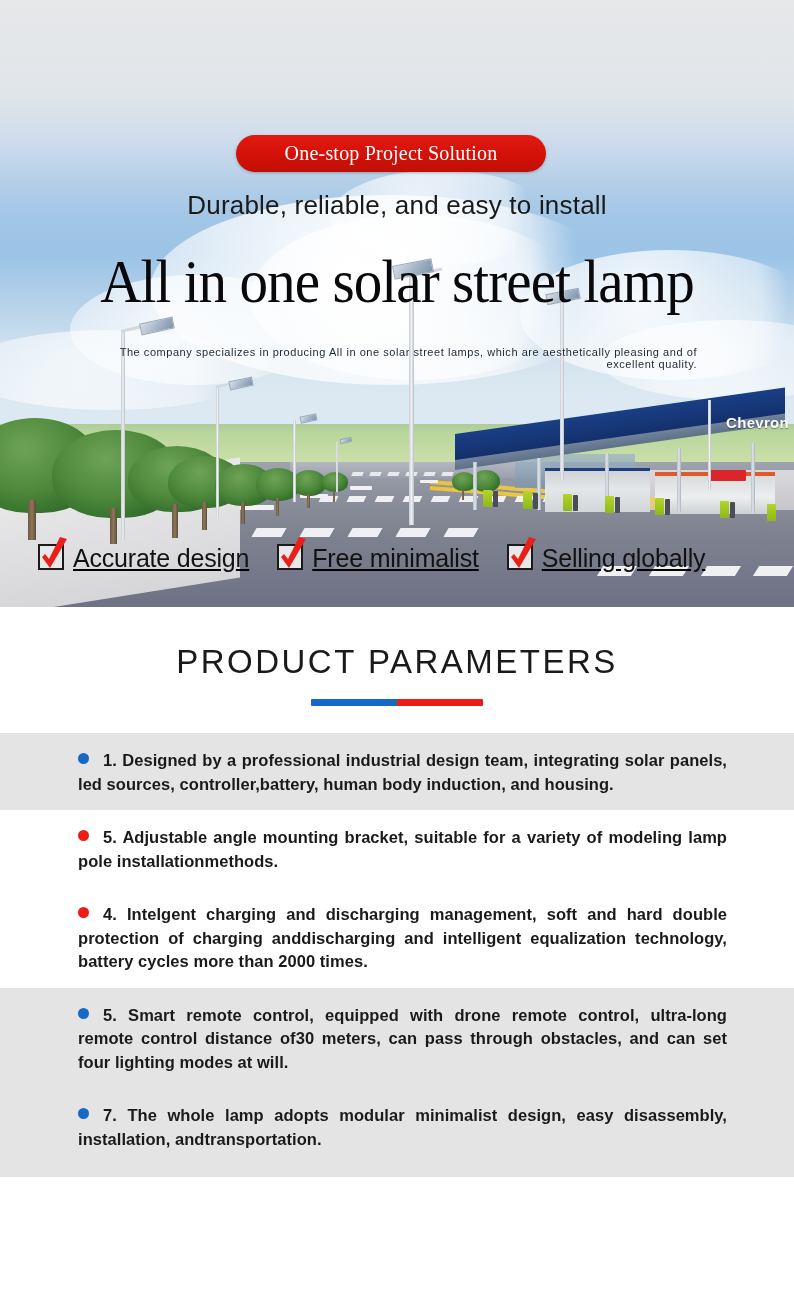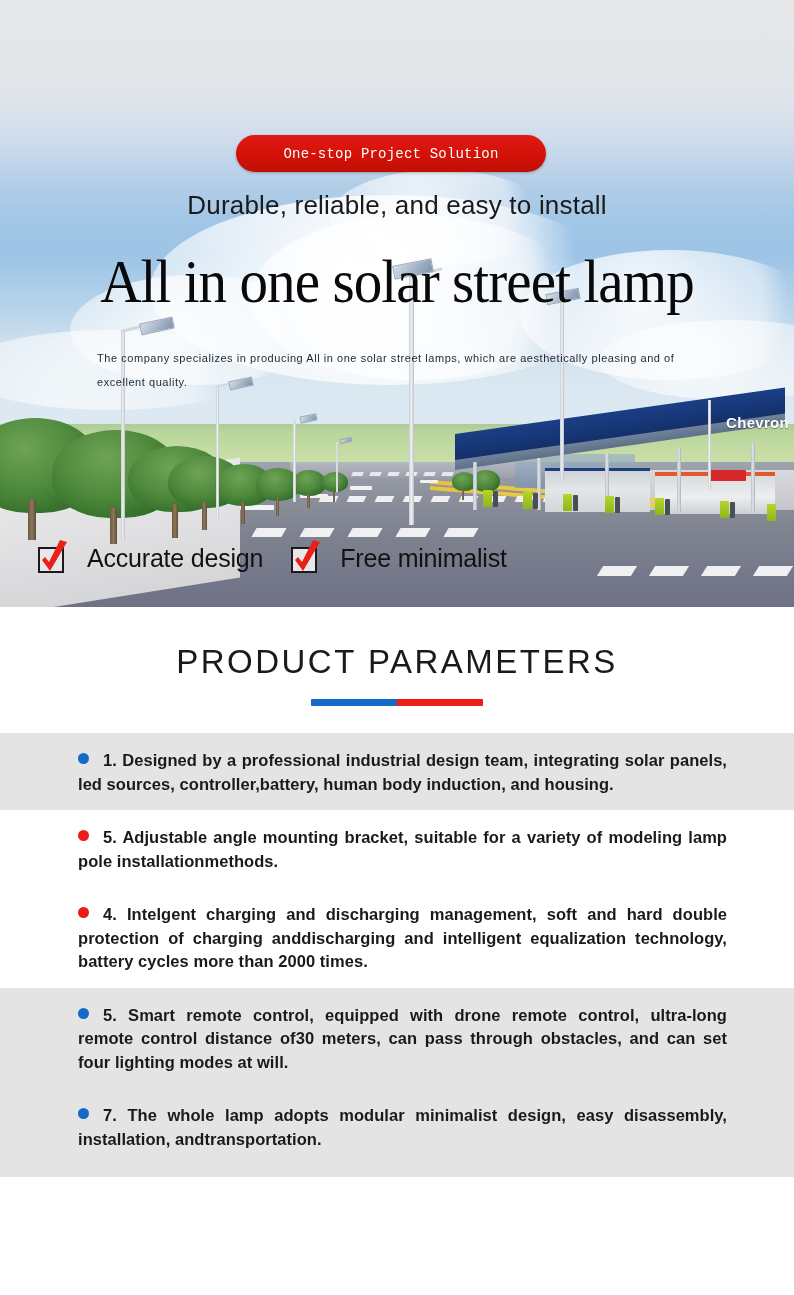--- a/index.html
+++ b/index.html
@@ -142,50 +142,50 @@
 
   
   .badge {
     position:absolute; left:236px; top:135px; width:310px; height:37px;
     background:linear-gradient(to bottom,#e01a12 0%, #d31108 55%, #c10f06 100%);
     border-radius:19px;
     display:flex; align-items:center; justify-content:center;
     box-shadow:0 1px 3px rgba(0,0,0,.25);
   }
   .badge span {
-    color:#ffffff; font-size:14px; font-weight:400;
-    font-family:Liberation Mono, monospace;
+    color:#ffffff; font-size:20px; font-weight:400;
+    font-family:Liberation Serif, serif;
     letter-spacing:.2px;
   }
   .subtitle {
     position:absolute; left:0; top:190px; width:794px;
     text-align:center; color:#1a1a1a;
     font-size:26px; font-weight:400; letter-spacing:.2px;
   }
   .maintitle {
     position:absolute; left:0; top:246px; width:794px;
     text-align:center; color:#09090b;
     font-family:"Liberation Serif", serif;
     font-size:62px; font-weight:400;
     letter-spacing:-1px;
     transform:scaleX(.92); transform-origin:center top;
     text-shadow:0 1px 2px rgba(255,255,255,.35);
   }
   .desc {
     position:absolute; left:97px; top:346px; width:600px;
-    text-align:left; color:#1d2733;
-    font-size:11px; line-height:24px; letter-spacing:.55px;
+    text-align:right; color:#1d2733;
+    font-size:11px; line-height:12px; letter-spacing:.55px;
   }
 
   
   .features {
     position:absolute; left:38px; top:537px; width:730px; height:42px;
     display:flex; align-items:center; gap:28px;
   }
-  .feat { display:flex; align-items:flex-end; gap:23px; }
+  .feat { display:flex; align-items:flex-start; gap:9px;text-decoration:underline; }
   .cbox {
     position:relative; width:26px; height:26px;
     background:#e8e8ea; border:2.5px solid #1a1a1a;
     flex:none;
   }
   .cbox svg { position:absolute; left:-4px; top:-9px; }
   .feat-label {
     color:#121212; font-size:25px; font-weight:400; white-space:nowrap;
     letter-spacing:-.2px;
   }
@@ -407,20 +407,28 @@
 
       <div class="feat">
         <div class="cbox">
           <svg width="36" height="38" viewBox="0 0 36 38">
             <path d="M6 20 L14 31 L31 2 L24 0 L13 22 L9 17 Z" fill="#e8201a"></path>
           </svg>
         </div>
         <div class="feat-label">Free minimalist</div>
       </div>
 
+      <div class="feat">
+        <div class="cbox">
+          <svg width="36" height="38" viewBox="0 0 36 38">
+            <path d="M6 20 L14 31 L31 2 L24 0 L13 22 L9 17 Z" fill="#e8201a"></path>
+          </svg>
+        </div>
+        <div class="feat-label">Selling globally</div>
+      </div>
 
     </div>
   </div>
 
   <div class="section-head">
     <div class="section-title">PRODUCT  PARAMETERS</div>
     <div class="divider">
       <div class="d-blue"></div>
       <div class="d-red"></div>
     </div>

